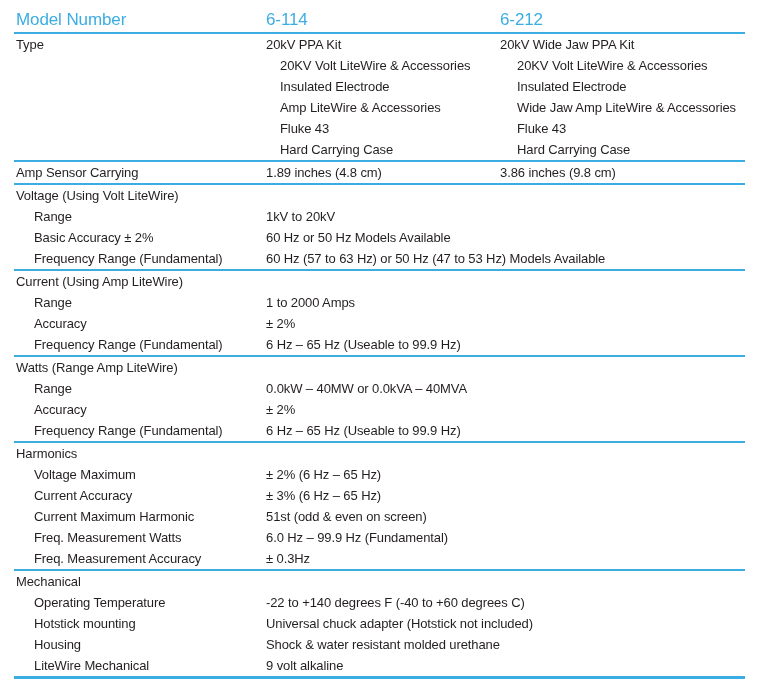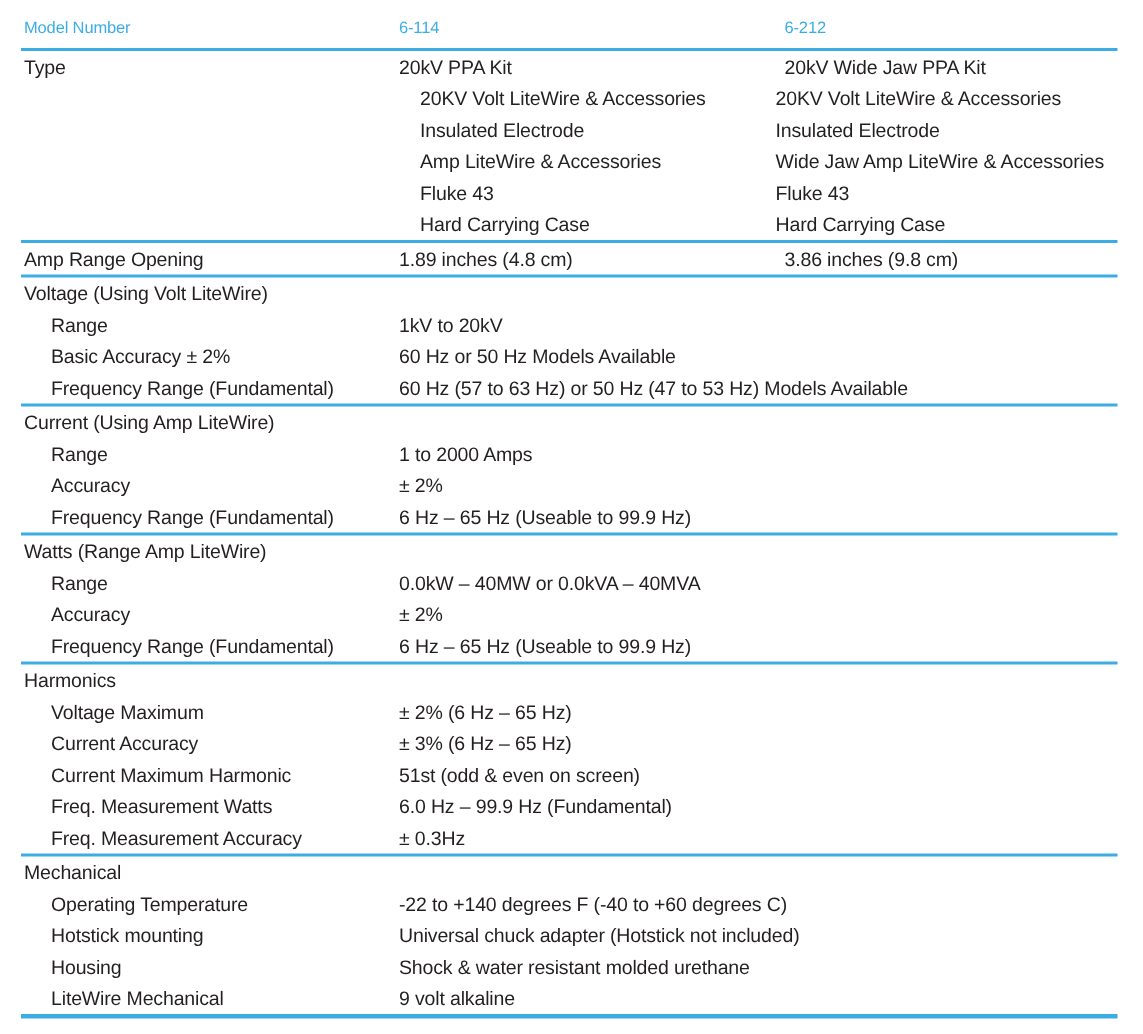--- a/index.html
+++ b/index.html
@@ -13,24 +13,24 @@
     color:var(--text);
     font-size:13px;
     letter-spacing:-0.1px;
   }
   .sheet{position:relative;padding-top:7px;}
   .row{position:relative;height:21px;line-height:21px;}
   .row span{position:absolute;top:0;white-space:nowrap;}
   .row .c0{left:16px;}
   .row .c0.ind{left:34px;}
   .row .c1{left:266px;}
-  .row .c2{left:523px;}
+  .row .c2{left:500px;}
   .row .c1.ind{left:280px;}
   .row .c2.ind{left:517px;}
-  .row.header{height:25px;line-height:25px;font-size:11px;}
+  .row.header{height:25px;line-height:25px;font-size:17px;}
   .row.header span{color:var(--accent);}
   .hr{height:2px;background:var(--accent);margin:0 17px 0 14px;}
   .hr.thick{height:3px;}
 </style>
 </head>
 <body>
 
 <div class="sheet">
   <div class="row header">
     <span class="c0">Model Number</span>
@@ -69,21 +69,21 @@
     <span class="c2 ind">Fluke 43</span>
   </div>
 
   <div class="row">
     <span class="c0"></span>
     <span class="c1 ind">Hard Carrying Case</span>
     <span class="c2 ind">Hard Carrying Case</span>
   </div>
 <div class="hr"></div>
   <div class="row">
-    <span class="c0">Amp Range Opening</span>
+    <span class="c0">Amp Sensor Carrying</span>
     <span class="c1">1.89 inches (4.8 cm)</span>
     <span class="c2">3.86 inches (9.8 cm)</span>
   </div>
 <div class="hr"></div>
   <div class="row">
     <span class="c0">Voltage (Using Volt LiteWire)</span>
     <span class="c1"></span>
     <span class="c2"></span>
   </div>
 

